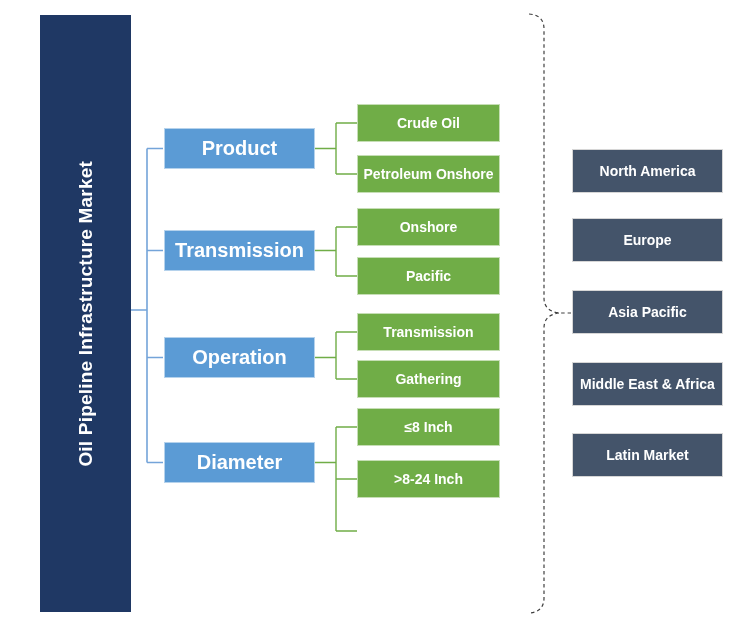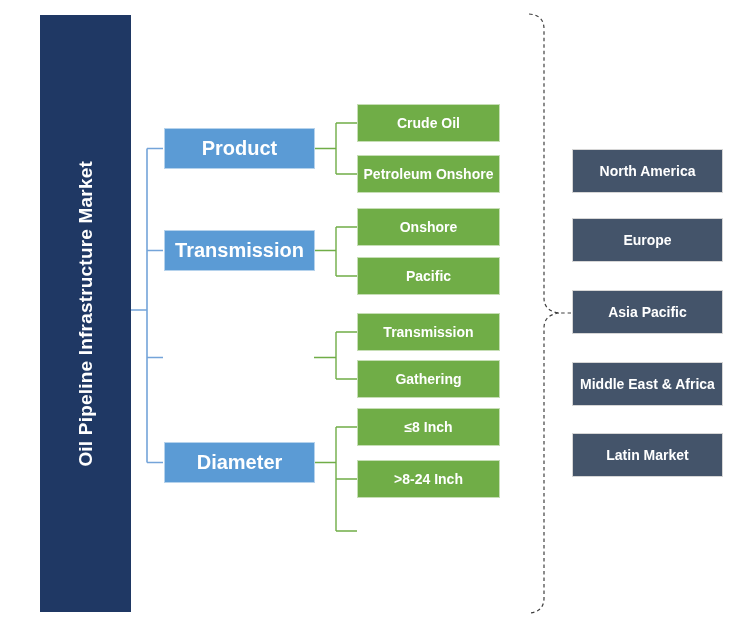--- a/index.html
+++ b/index.html
@@ -86,20 +86,21 @@
 
     <path d="M529 14 Q544 15 544 29 L544 298 Q544 311 559 313 L571 313 M559 313 Q544 315 544 328 L544 598 Q544 612 529 613" fill="none" stroke="#404040" stroke-width="1.2" stroke-dasharray="3.5 3"></path>
   </svg>
 
   <div class="title-bar">
     <span class="title-text">Oil Pipeline Infrastructure Market</span>
   </div>
 
   <div class="box cat" style="top:128px">Product</div>
   <div class="box cat" style="top:230px">Transmission</div>
+  <div class="box cat" style="top:337px">Operation</div>
   <div class="box cat" style="top:442px">Diameter</div>
 
   <div class="box leaf" style="top:104px">Crude Oil</div>
   <div class="box leaf" style="top:155px">Petroleum Onshore</div>
   <div class="box leaf" style="top:208px">Onshore</div>
   <div class="box leaf" style="top:257px">Pacific</div>
   <div class="box leaf" style="top:360px">Gathering</div>
   <div class="box leaf" style="top:313px">Transmission</div>
   <div class="box leaf" style="top:408px">≤8 Inch</div>
   <div class="box leaf" style="top:460px">&gt;8-24 Inch</div>

